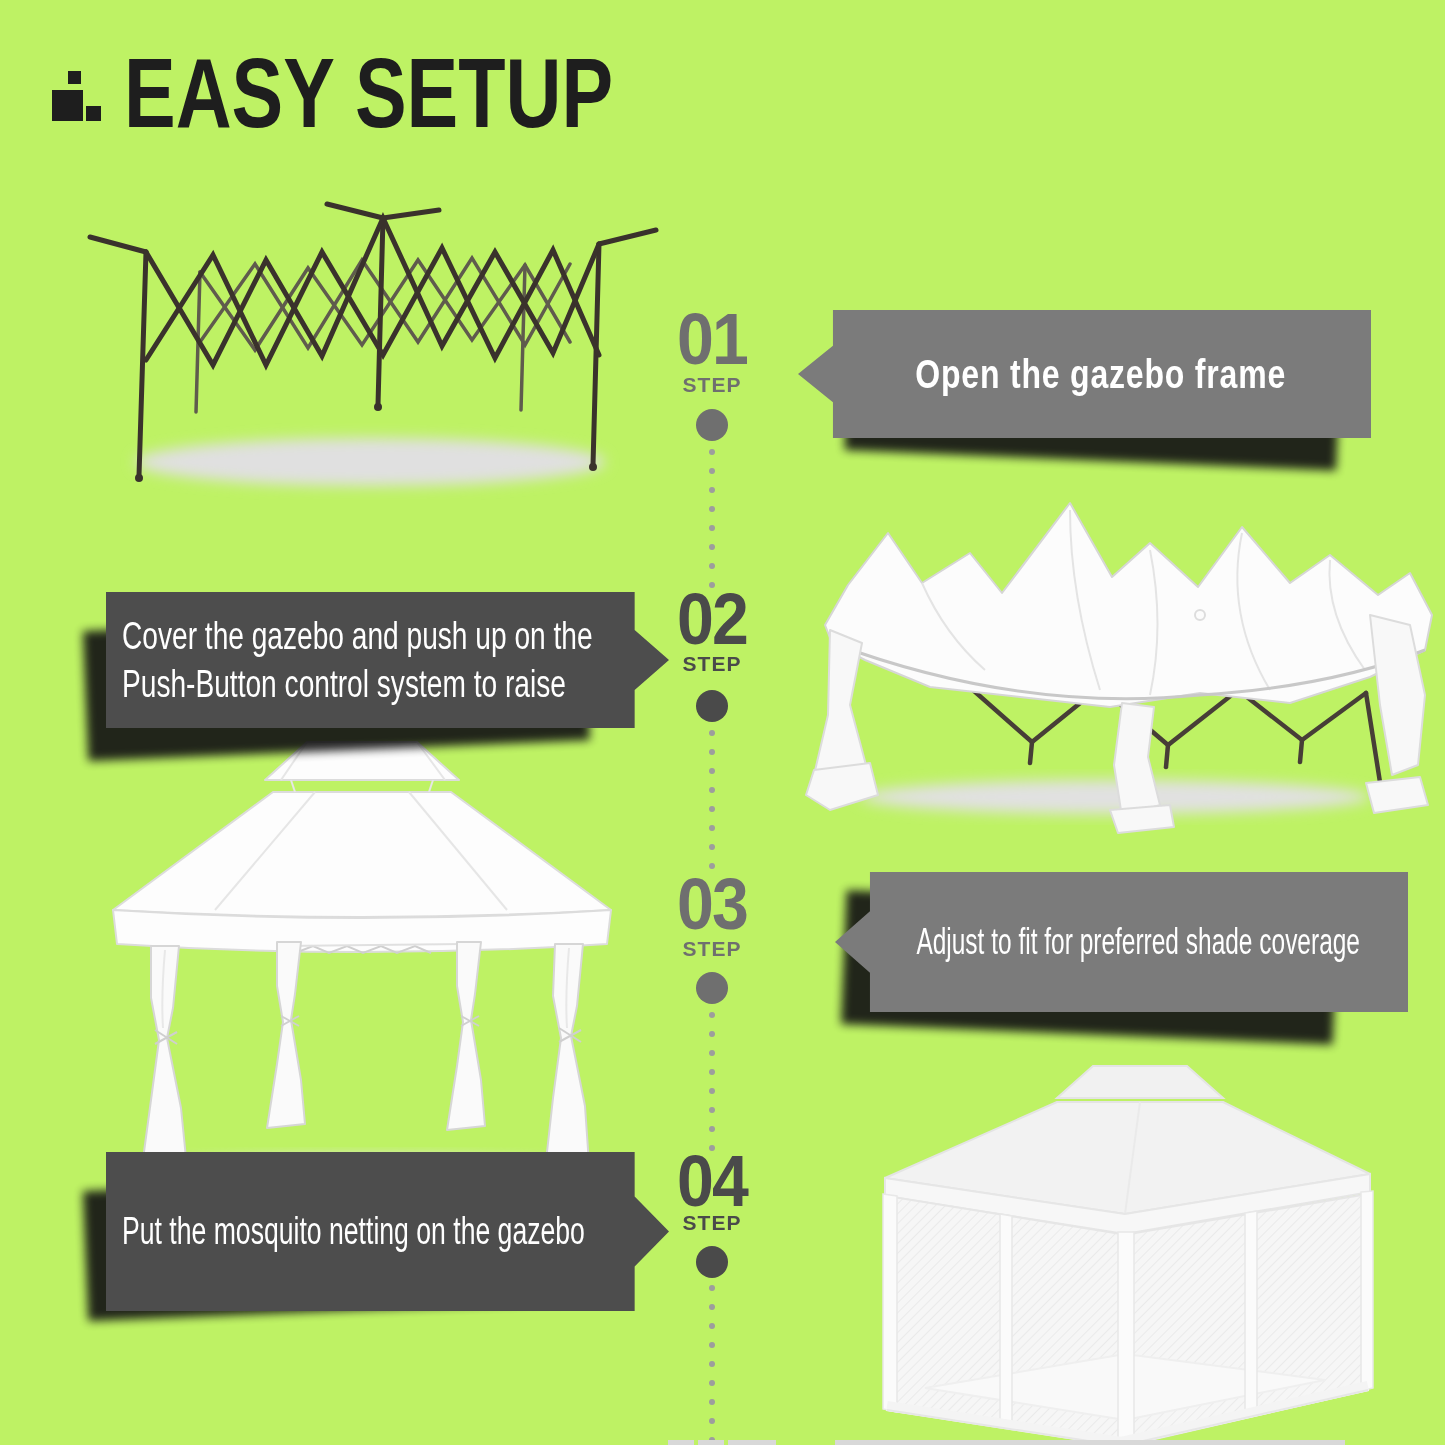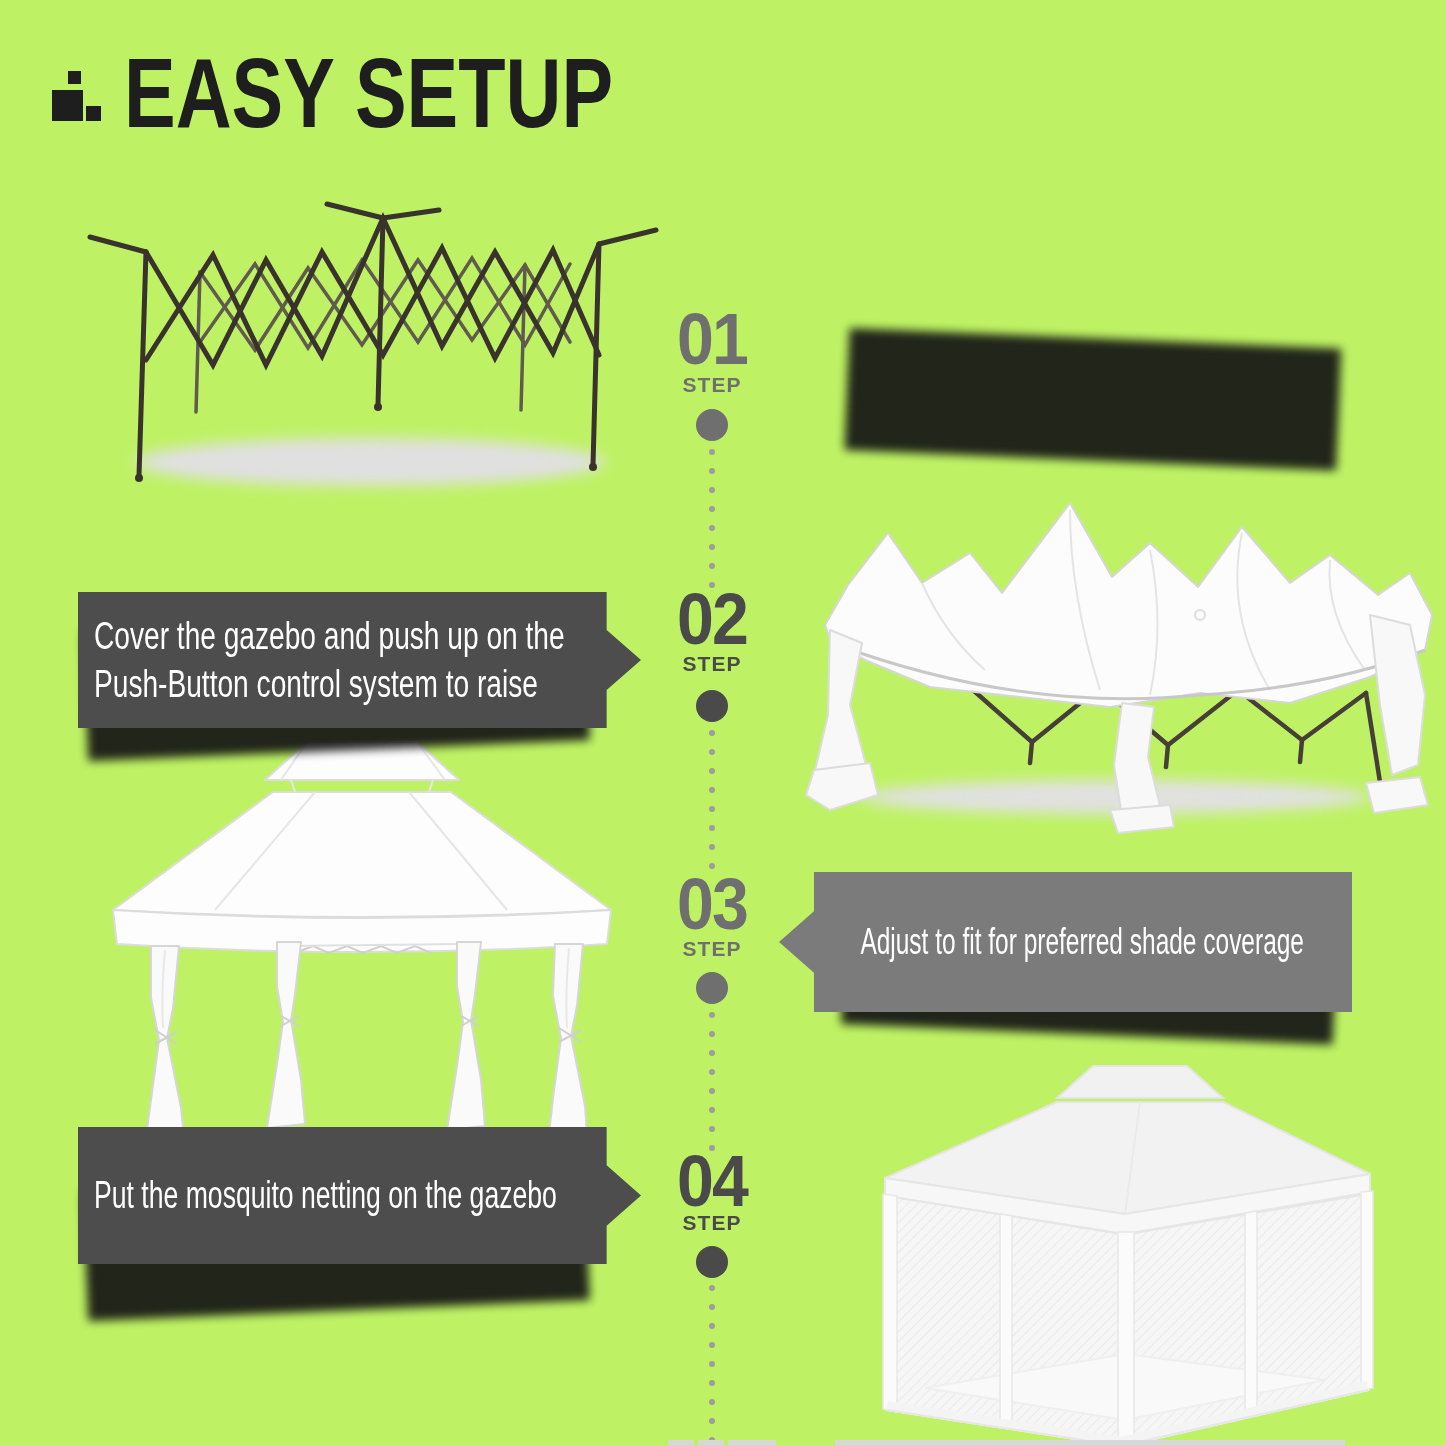--- a/index.html
+++ b/index.html
@@ -41,21 +41,21 @@
   }
   .banner.right{ 
     clip-path:polygon(6.1% 0,100% 0,100% 100%,6.1% 100%,6.1% 72%,0 50%,6.1% 28%);
     justify-content:center;padding-left:33px;
   }
   .banner.left{ 
     clip-path:polygon(0 0,93.9% 0,93.9% 28%,100% 50%,93.9% 72%,93.9% 100%,0 100%);
     justify-content:flex-start;padding-left:16px;
   }
   .banner.bg-light{background:#7b7b7b;}
-  .banner.bg-dark{background:#4d4d4d;}
+  .banner.bg-dark{background:#4d4d4d;margin-left:28px;}
   .banner-shadow{
     position:absolute;background:#141414;filter:blur(5px);z-index:1;opacity:.92;
   }
   .sh-right{transform:rotate(2.4deg) translate(4px,10px);transform-origin:0 0;}
   .sh-left{transform:rotate(-2.4deg) translate(-4px,10px);transform-origin:100% 0;}
   .b1txt{
     font-size:40px;font-weight:bold;letter-spacing:1px;white-space:nowrap;
     transform:scaleX(0.80);transform-origin:center;
   }
   .b3txt{
@@ -136,36 +136,39 @@
       <div class="tdot"></div>
       <div class="tdot"></div>
       <div class="tdot"></div>
       <div class="tdot"></div>
       <div class="tdot"></div>
       <div class="tdot"></div>
       <div class="tdot"></div>
     </div>
 
   <div class="banner-shadow sh-right" style="left:846px;top:318px;width:492px;height:122px"></div>
+  <div class="banner right bg-light" style="left:798px;top:310px;width:540px;height:128px">
+    <span class="b1txt">Open the gazebo frame</span>
+  </div>
 
   <div class="banner-shadow sh-left" style="left:86px;top:600px;width:502px;height:130px"></div>
   <div class="banner left bg-dark" style="left:78px;top:592px;width:547px;height:136px">
     <div class="btxt-col">
       <span>Cover the gazebo and push up on the</span>
       <span>Push-Button control system to raise</span>
     </div>
   </div>
 
   <div class="banner-shadow sh-right" style="left:843px;top:880px;width:492px;height:134px"></div>
-  <div class="banner right bg-light" style="left:779px;top:872px;width:540px;height:140px">
+  <div class="banner right bg-light" style="left:835px;top:872px;width:540px;height:140px">
     <span class="b3txt">Adjust to fit for preferred shade coverage</span>
   </div>
 
   <div class="banner-shadow sh-left" style="left:86px;top:1160px;width:502px;height:130px"></div>
-  <div class="banner left bg-dark" style="left:78px;top:1127px;width:547px;height:137px">
+  <div class="banner left bg-dark" style="left:78px;top:1152px;width:547px;height:159px">
     <span class="b4txt">Put the mosquito netting on the gazebo</span>
   </div>
 
   <div class="pimg" style="left:50px;top:160px">
     <svg width="620" height="340" viewBox="0 0 620 340">
       <defs>
           <filter id="bl1" x="-30%" y="-30%" width="160%" height="160%">
             <feGaussianBlur stdDeviation="7"></feGaussianBlur>
           </filter>
         </defs>

